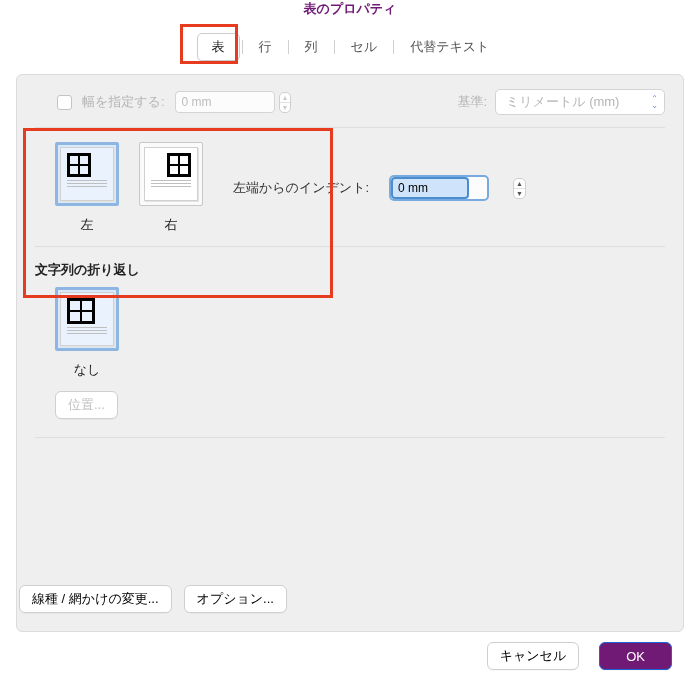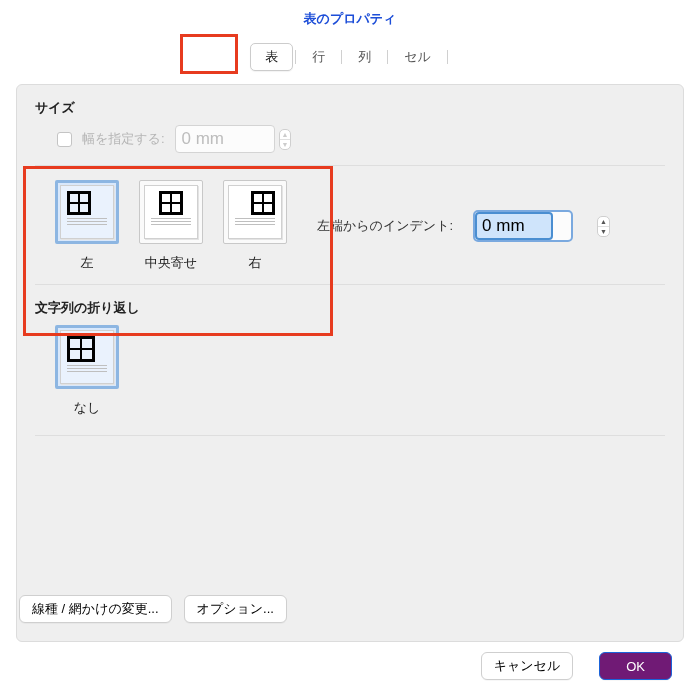--- a/index.html
+++ b/index.html
@@ -11,24 +11,24 @@
     color: #333;
     width: 700px;
     height: 700px;
     overflow: hidden;
   }
   .window {
     width: 700px;
   }
   .titlebar {
     text-align: center;
-    padding: 10px 0 12px 0;
+    padding: 0 0 12px 0;
     font-size: 13px;
     font-weight: 600;
-    color: #1d4ed8;
+    color: #701a75;
   }
   .tabbar-wrap {
     display: flex;
     justify-content: center;
     margin-bottom: 10px;
     position: relative;
   }
   .tabbar {
     display: flex;
     align-items: center;
@@ -98,21 +98,21 @@
   .num-wrap {
     display: inline-flex;
     align-items: center;
   }
   .num-input {
     width: 100px;
     padding: 3px 6px;
     border: 1px solid #d4d4d4;
     border-radius: 4px;
     background: #fcfcfc;
-    font-size: 17px;
+    font-size: 12px;
     color: #bdbdbd;
   }
   .num-input.active {
     color: #000;
     background: #cfe4fb;
     border: 2px solid #4a8ed1;
     width: 78px;
     padding: 2px 5px;
   }
   .num-input.active-outer {
@@ -262,21 +262,21 @@
   .bottom-buttons {
     position: absolute;
     left: 2px;
     bottom: 18px;
     display:flex;
     gap:12px;
   }
   .footer {
     display:flex;
     justify-content:flex-end;
-    gap:26px;
+    gap:20px;
     padding: 0 28px;
   }
   .thumb-label { font-size:13px; color:#222; }
   .thumb-row-outer {
     display:flex;
     align-items:center;
   }
 </style>
 </head>
 <body>
@@ -289,36 +289,46 @@
     <div class="highlight-tab"></div>
     <div class="tabbar">
       <div class="tab active">表</div>
       <div class="tab-divider"></div>
       <div class="tab">行</div>
       <div class="tab-divider"></div>
       <div class="tab">列</div>
       <div class="tab-divider"></div>
       <div class="tab">セル</div>
       <div class="tab-divider"></div>
+      <div class="tab">代替テキスト</div>
     </div>
   </div>
 
   <div class="panel">
 
-    <div class="section-title">サイズ</div>
     <div class="size-row">
       <input type="checkbox" style="">
       <span class="disabled-label">幅を指定する:</span>
       <span class="num-wrap">
         <input class="num-input" readonly="" value="0 mm" style="">
         <span class="stepper disabled">
             <span>▲</span>
             <span>▼</span>
           </span>
       </span>
+      <div class="basis-row">
+        <span class="disabled-label">基準:</span>
+        <div class="dropdown">
+          <span>ミリメートル (mm)</span>
+          <span class="chevrons">
+              <span>⌃</span>
+              <span>⌄</span>
+            </span>
+        </div>
+      </div>
     </div>
 
     <hr class="hr">
 
     <div class="align-section">
       <div class="highlight-align"></div>
       <div class="thumb-row-outer">
         <div class="thumb-row">
           <div class="thumb-col">
             <div class="thumb selected">
@@ -330,38 +340,20 @@
                     <span></span>
                   </div>
                 <div class="lines">
                     <i></i>
                     <i></i>
                     <i></i>
                   </div>
               </div>
             </div>
             <span class="thumb-label">左</span>
-          </div>
-          <div class="thumb-col">
-            <div class="thumb">
-              <div class="page">
-                <div class="mini-table center">
-                    <span></span>
-                    <span></span>
-                    <span></span>
-                    <span></span>
-                  </div>
-                <div class="lines">
-                    <i></i>
-                    <i></i>
-                    <i></i>
-                  </div>
-              </div>
-            </div>
-            <span class="thumb-label">中央寄せ</span>
           </div>
           <div class="thumb-col">
             <div class="thumb">
               <div class="page">
                 <div class="mini-table right">
                     <span></span>
                     <span></span>
                     <span></span>
                     <span></span>
                   </div>
@@ -405,20 +397,23 @@
                 <i></i>
                 <i></i>
                 <i></i>
               </div>
           </div>
         </div>
         <span class="thumb-label">なし</span>
       </div>
     </div>
 
+    <div style="padding-left:20px; margin-top:6px;">
+      <button class="btn disabled">位置...</button>
+    </div>
 
     <hr class="hr" style="margin-top:18px;">
 
     <div class="bottom-buttons">
       <button class="btn">線種 / 網かけの変更...</button>
       <button class="btn">オプション...</button>
     </div>
 
   </div>
 

